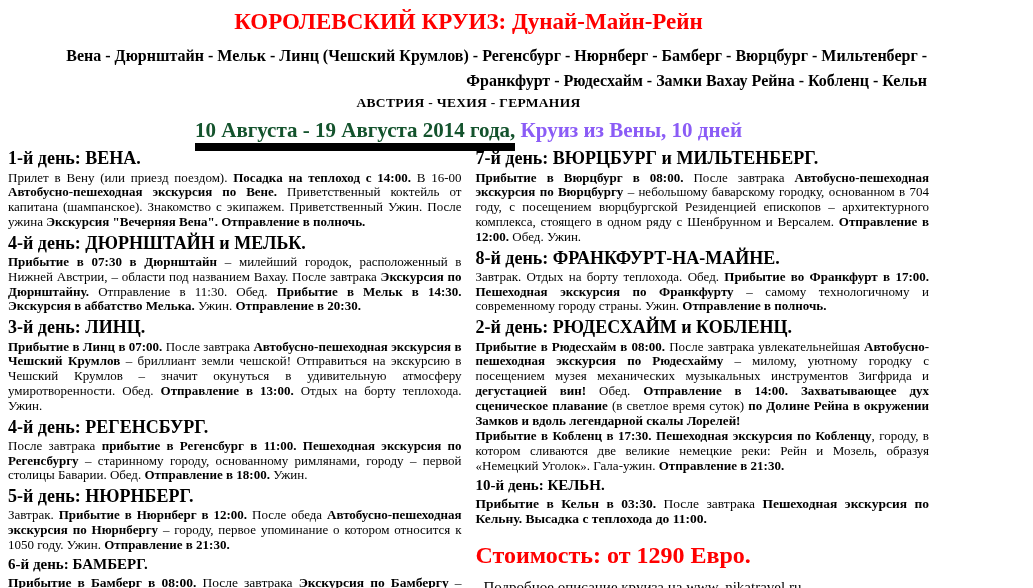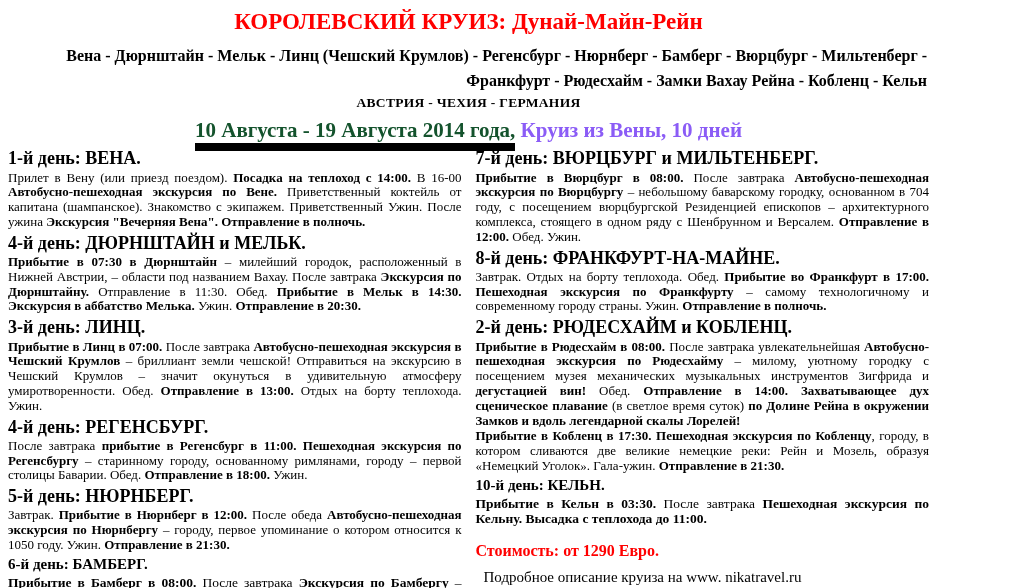--- a/index.html
+++ b/index.html
@@ -71,21 +71,21 @@
     text-justify: inter-word;
     margin: 0 0 1px 0;
   }
   .day-para b { font-weight: bold; }
   .smooth .day-heading { font-size: 15px; }
   .smooth .day-para { font-size: 13.5px; line-height: 1.16; }
 
   .price {
     color: #ff0000;
     font-weight: bold;
-    font-size: 16px;
+    font-size: 24px;
     margin: 14px 0 8px 0;
     line-height: 1.2;
   }
   .footer-note {
     font-size: 15px;
     margin: 4px 0 0 8px;
     line-height: 1.3;
   }
 </style>
 </head>

